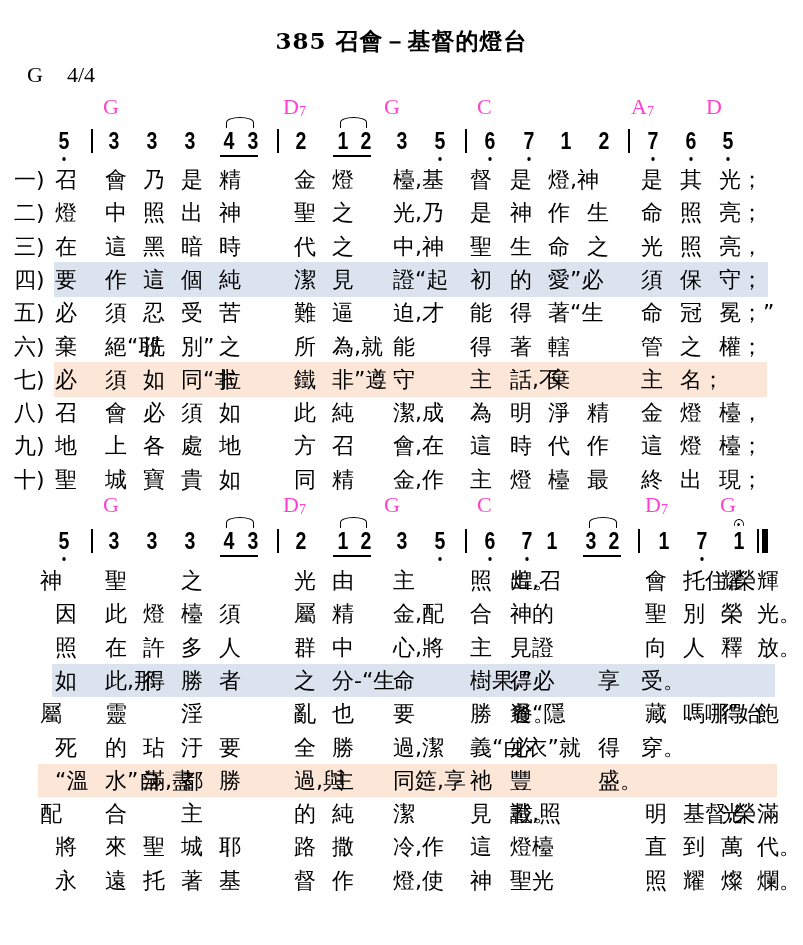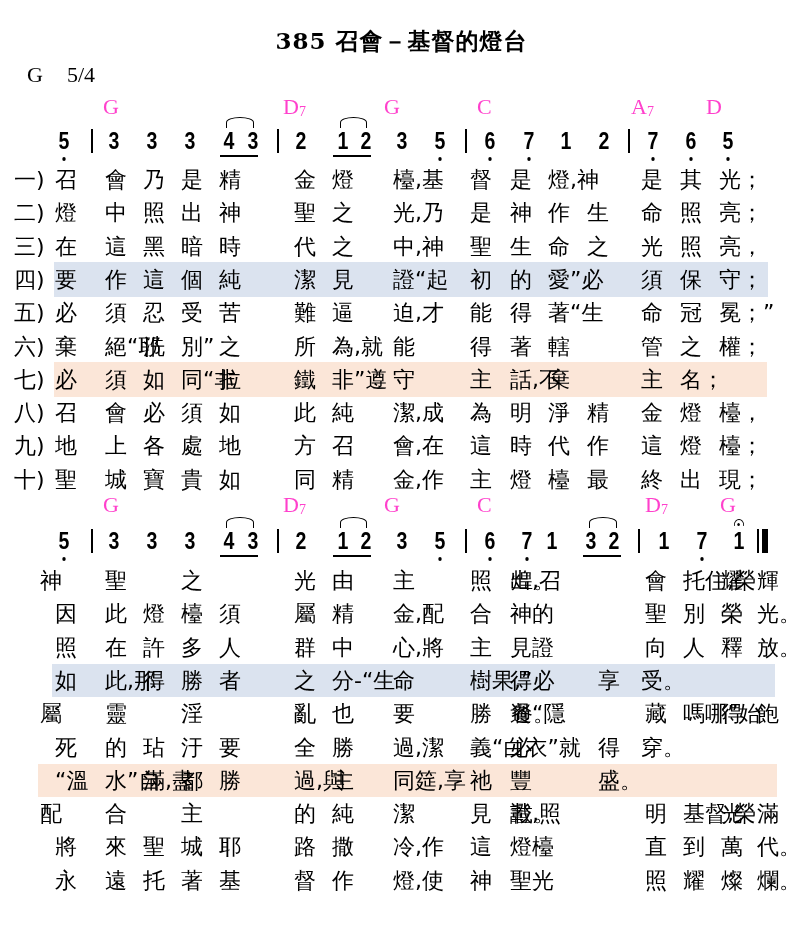--- a/index.html
+++ b/index.html
@@ -28,21 +28,21 @@
   .band.peach { background:#fbe6d8; }
   .lyric-row { position:absolute; left:0; height:34px; font-size:22px; font-family:"DejaVu Sans", sans-serif; }
   .lyric-row .cell { position:absolute; top:0; white-space:nowrap; letter-spacing:0; }
   .num { position:absolute; top:0; left:14px; white-space:nowrap; }
 </style>
 </head>
 <body>
 
 <div class="title">385  召會－基督的燈台</div>
 <div class="key">
-  <span>G</span><span>5/4</span>
+  <span>G</span><span>4/4</span>
 </div>
 
 <div class="band blue" style="left:54px;top:262px;width:714px;height:35px;"></div>
 <div class="band peach" style="left:54px;top:362px;width:713px;height:35px;"></div>
 <div class="band blue" style="left:52px;top:664px;width:723px;height:33px;"></div>
 <div class="band peach" style="left:38px;top:764px;width:739px;height:33px;"></div>
 
 <div id="sys1">
     <div class="chord" style="left: 103px; top: 94px;"><span>G</span></div>
     <div class="chord" style="left: 283px; top: 94px;"><span>D</span><sub>7</sub></div>

